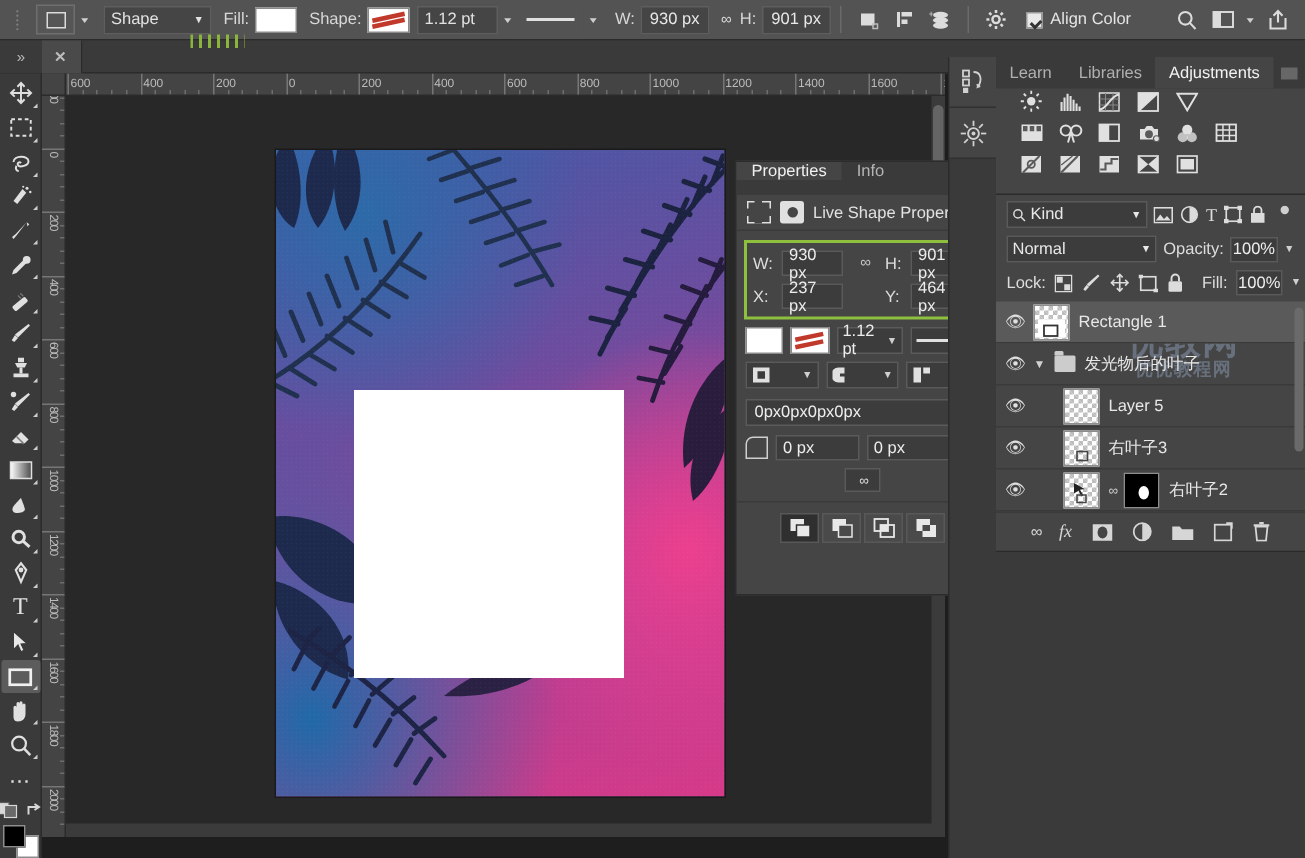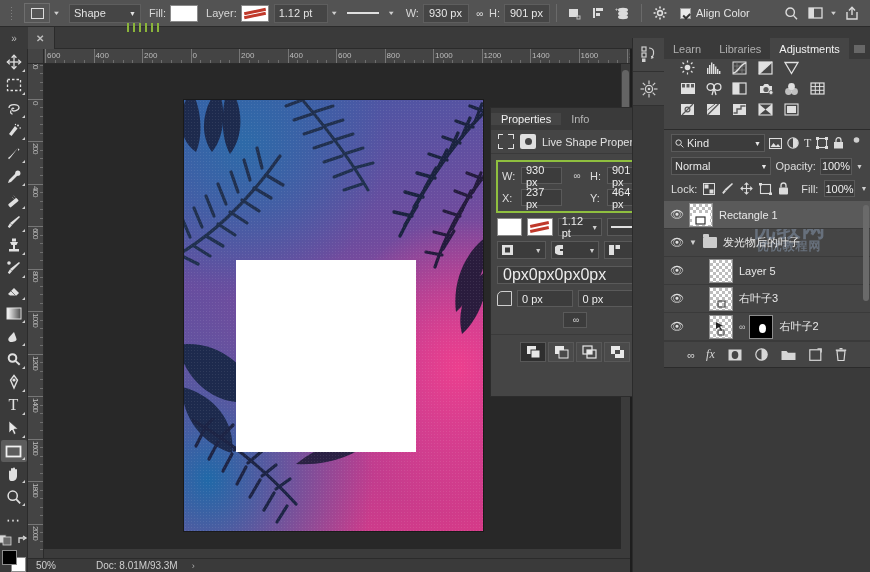--- a/index.html
+++ b/index.html
@@ -180,21 +180,21 @@
   .status-zoom { padding-left:8px; width:62px; }
   .status-doc { padding-left:6px; }
   .status-arrow { margin-left:14px; color:#b0b0b0; font-size:9px; }
 
   
   .props-panel {
     position:absolute; left:490px; top:107px; width:170px; height:290px;
     background:#454545; border:1px solid #2c2c2c;
   }
   .panel-tabs {
-    height:22px; background:#3a3a3a; display:flex; align-items:center; position:relative;
+    height:22px; background:#3a3a3a; display:flex; align-items:flex-start; position:relative;
   }
   .ptab {
     padding:0 10px; display:flex; align-items:center; font-size:11px; color:#b5b5b5;
   }
   .ptab.active { background:#454545; color:#f0f0f0; }
   .panel-menu {
     position:absolute; right:5px; top:7px; width:11px; height:8px;
     background:#8d8d8d; opacity:.55;
   }
   .props-title {
@@ -233,21 +233,21 @@
   }
   .mini-stroke::before{top:4px;transform:rotate(-12deg);}
   .mini-stroke::after{bottom:4px;transform:rotate(-12deg);}
   .drop {
     height:18px; background:#3c3c3c; border:1px solid #5a5a5a; display:flex;
     align-items:center; justify-content:space-between; padding:0 3px; font-size:11px; color:#ededed;
   }
   .drop .c { font-size:7px; color:#cfcfcf; }
   .radius-field {
     margin:7px 6px 0 6px; height:18px; background:#3c3c3c; border:1px solid #5a5a5a;
-    display:flex; align-items:center; padding:0 5px; font-size:16px; color:#ededed;
+    display:flex; align-items:center; padding:0 5px; font-size:11px; color:#ededed;
   }
   .corner-row { display:flex; align-items:center; gap:5px; padding:6px 6px 0 6px; }
   .corner-ico { width:15px; height:15px; border:1.5px solid #cfcfcf; }
   .corner-ico.tl { border-radius:5px 0 0 0; }
   .corner-ico.tr { border-radius:0 5px 0 0; }
   .link-btn {
     width:24px;height:16px;background:#3c3c3c;border:1px solid #5a5a5a;margin:5px auto 0 auto;
     display:flex;align-items:center;justify-content:center;font-size:9px;color:#ddd;letter-spacing:-2px;
   }
   .path-ops { display:flex; justify-content:center; gap:2px; padding:7px 0 0 0; border-top:1px solid #3a3a3a; margin-top:6px;}
@@ -363,21 +363,21 @@
     <div class="tool-preset">
       <div class="sq"></div>
     </div>
     <div class="caret"></div>
     <div class="ob-select" style="width:72px;justify-content:space-between;margin-left:6px;">
       <span>Shape</span>
       <span class="c" style="font-size:7px;">▼</span>
     </div>
     <span class="ob-label">Fill:</span>
     <div class="swatch-white"></div>
-    <span class="ob-label">Layer:</span>
+    <span class="ob-label">Shape:</span>
     <div class="swatch-stroke"></div>
     <div class="ob-select" style="width:54px;margin-left:5px;">
       <span>1.12 pt</span>
     </div>
     <div class="caret"></div>
     <div class="line-preview">
         <div class="ln"></div>
       </div>
     <div class="caret"></div>
     <span class="ob-label">W:</span>
@@ -892,25 +892,20 @@
       </svg>
       <div class="noise"></div>
       <div class="white-rect"></div>
     </div>
     <div class="scrollbar-v">
       <div class="thumb"></div>
     </div>
   </div>
   <div class="scrollbar-h"></div>
 
-  <div class="status-bar">
-    <span class="status-zoom">50%</span>
-    <span class="status-doc">Doc: 8.01M/93.3M</span>
-    <span class="status-arrow">›</span>
-  </div>
 
   <div class="props-panel">
     <div class="panel-tabs">
       <div class="ptab active">
         <span>Properties</span>
       </div>
       <div class="ptab">
         <span>Info</span>
       </div>
       <span class="panel-menu"></span>

